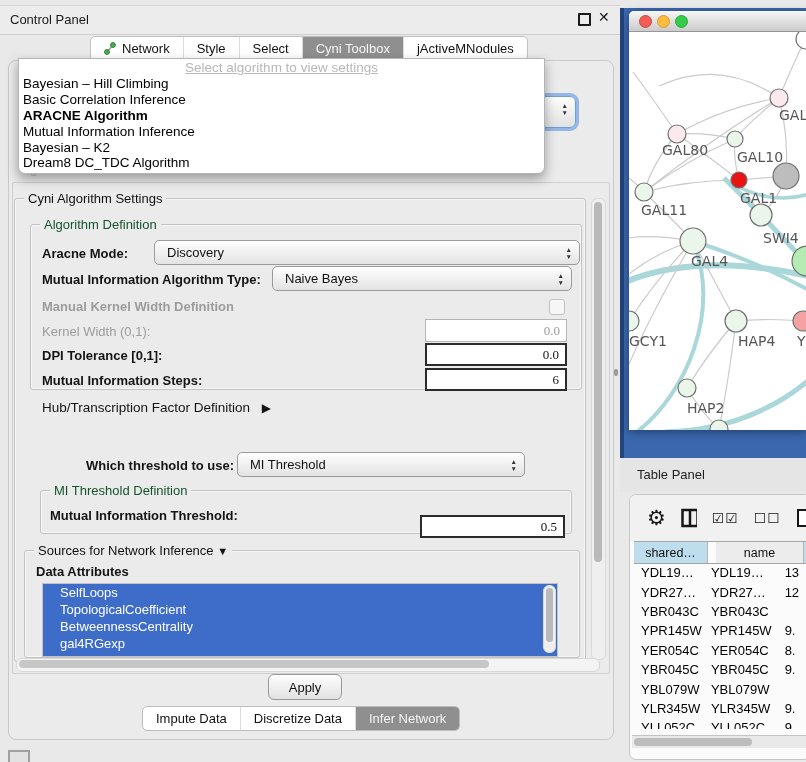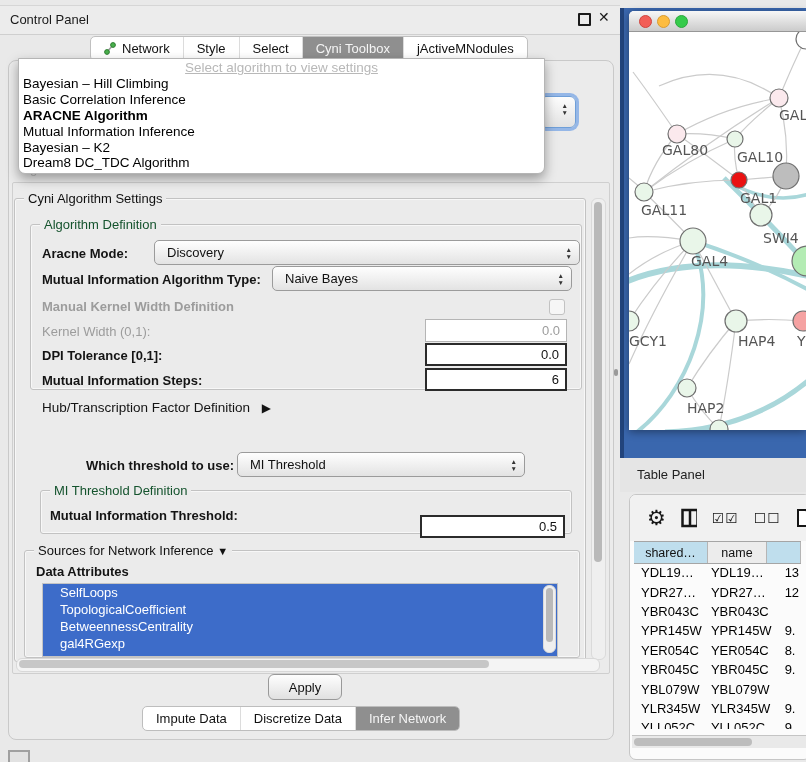--- a/index.html
+++ b/index.html
@@ -30,21 +30,21 @@
   .glabel.blue{color:#14532d;}
   .glabel.green{color:#1ddd1d;}
   .flabel{position:absolute;font-size:13px;font-weight:bold;color:#141414;white-space:nowrap;}
   .flabel.disabled{color:#9c9c9c;}
   .plain{font-weight:normal;}
   .combo{position:absolute;height:25px;border:1px solid #9b9b9b;border-radius:5px;
     background:linear-gradient(#fefefe,#e3e3e3);display:flex;align-items:center;
     padding:0 24px 0 12px;font-size:13px;box-sizing:border-box;}
   .stepper{position:absolute;right:7px;top:5px;font-size:6.5px;line-height:7px;color:#333;text-align:center;}
   .tfield{position:absolute;height:23px;background:#fff;display:flex;align-items:center;
-    justify-content:flex-end;padding-right:6px;font-size:13px;box-sizing:border-box;}
+    justify-content:flex-end;padding-right:6px;font-size:13px;box-sizing:border-box;font-family:Liberation Serif, serif;}
   .tfield.on{border:2px solid #2b2b2b;}
   .tfield.off{border:1px solid #b5b5b5;color:#9c9c9c;}
   .checkbox{position:absolute;width:14px;height:14px;border:1px solid #c2c2c2;
     border-radius:3px;background:#f6f6f6;}
   
   .dropdown{left:18px;top:58px;width:525px;height:114px;background:#fff;
     border:1px solid #b5b5b5;border-radius:0 0 7px 7px;z-index:30;
     box-shadow:0 5px 12px rgba(0,0,0,.35);overflow:hidden;}
   .dd-head{height:17px;text-align:center;color:#b8b8b8;font-size:13.5px;line-height:17px;text-decoration:underline;}
   .dd-item{height:15.9px;line-height:15.9px;padding-left:4px;font-size:13.5px;color:#000;white-space:nowrap;}
@@ -321,21 +321,21 @@
         <line x1="9" y1="2" x2="9" y2="18" stroke="#161616" stroke-width="2.5"></line>
       </svg>
       <span class="ticon" style="font-size:14px;letter-spacing:1px;font-family:'DejaVu Sans',sans-serif;">☑☑</span>
       <span class="ticon" style="font-size:14px;letter-spacing:1px;font-family:'DejaVu Sans',sans-serif;">☐☐</span>
       <svg width="16" height="20">
         <path d="M2,2 h8 l4,4 v12 h-12 z" fill="#fff" stroke="#161616" stroke-width="2"></path>
       </svg>
     </div>
     <div class="thead">
         <div class="th hl" style="width: 74px;">shared…</div>
-        <div class="th" style="width: 59px;">name</div>
+        <div class="th" style="width: 88px; margin-left: 8px;">name</div>
         <div class="th hl" style="width: 34px;"></div>
       </div>
     <div class="tbody">
         <div class="tr">
           <div class="td" style="width: 74px;">YDL19…</div>
           <div class="td" style="width: 78px;">YDL19…</div>
           <div class="td" style="width: 34px;">13</div>
         </div>
         <div class="tr">
           <div class="td" style="width: 74px;">YDR27…</div>

